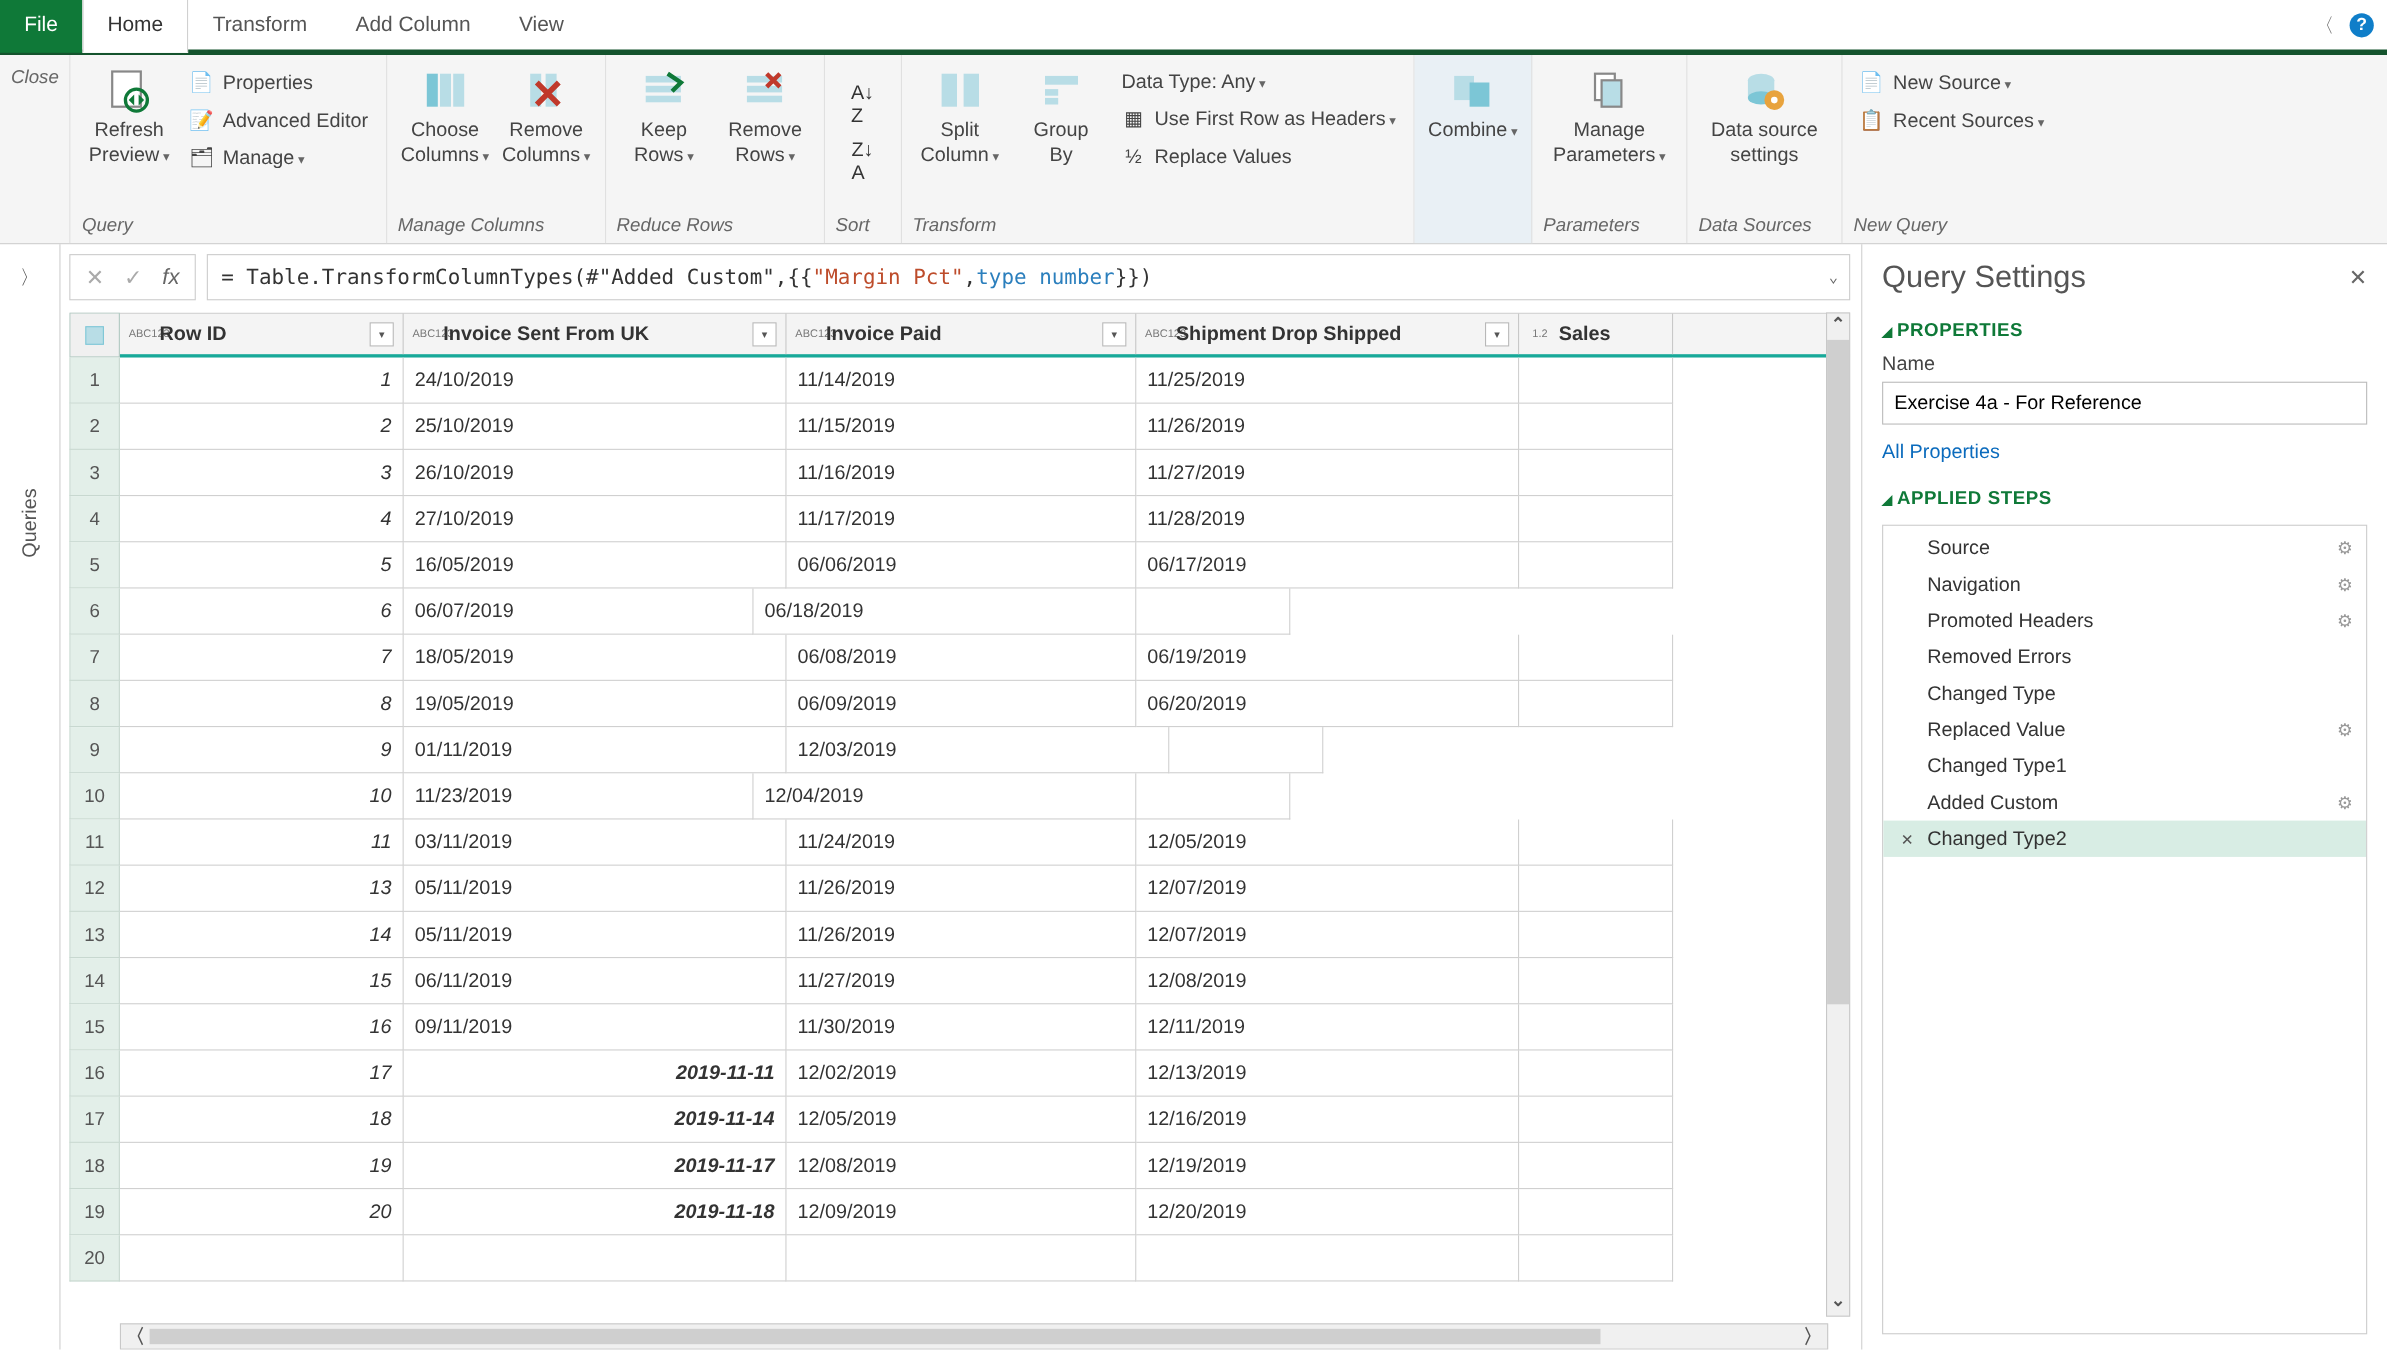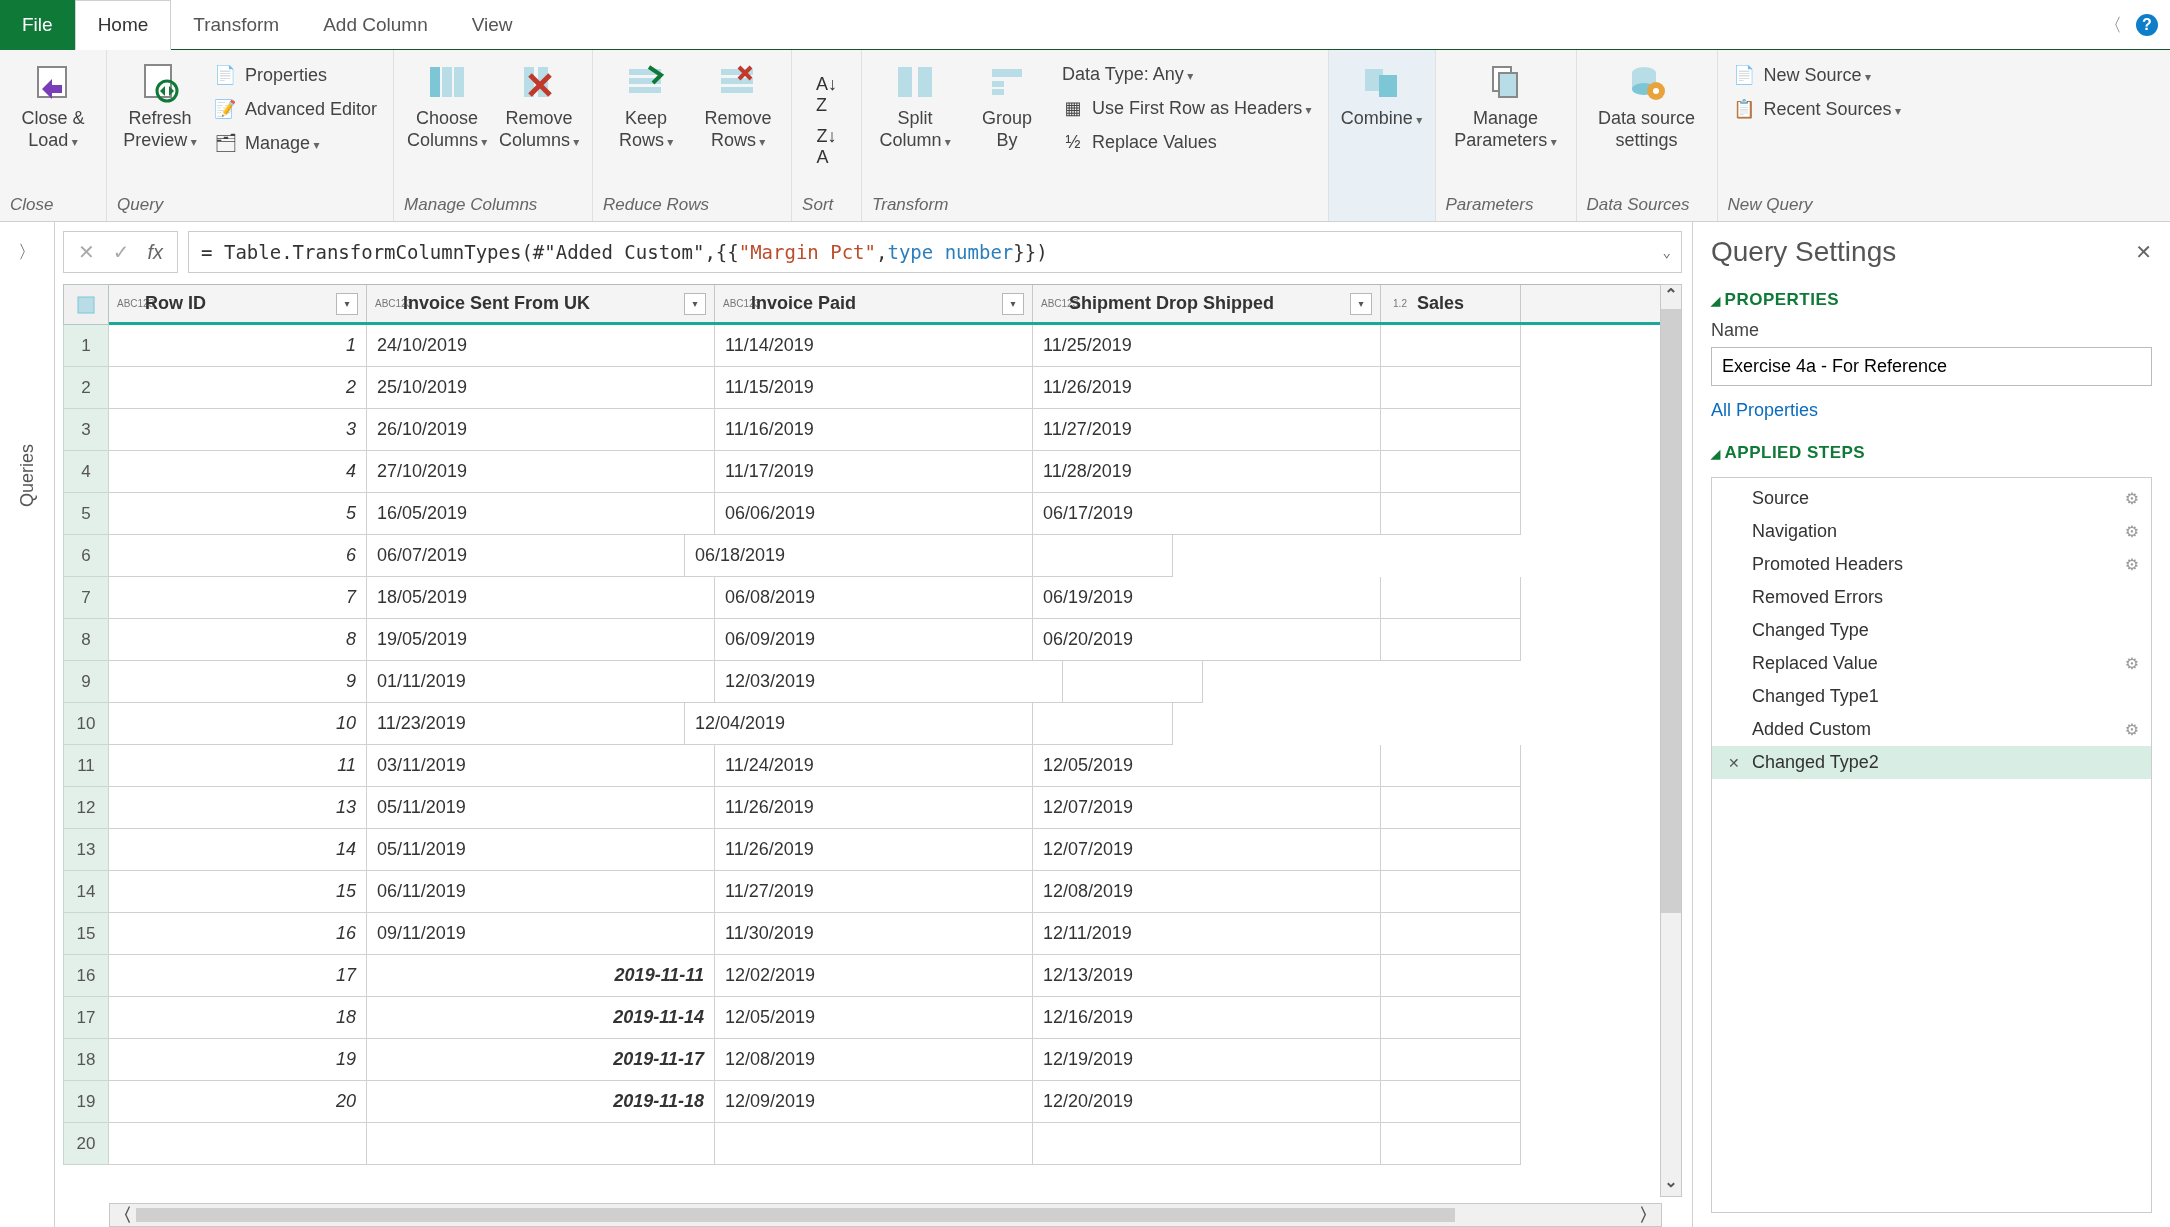--- a/index.html
+++ b/index.html
@@ -1,19 +1,19 @@
 <!DOCTYPE html>
 <html><head>
 <meta charset="utf-8">
 <style>
 * { box-sizing: border-box; margin: 0; padding: 0; }
 body { font-family: "Segoe UI", Arial, sans-serif; font-size: 13px; color: #333; background: #fff; overflow: hidden; width: 2170px; height: 1227px; }
 
 
-.tabs { display: flex; align-items: center; height: 50px; border-bottom: 1px solid #14532d; background: #fff; }
+.tabs { display: flex; align-items: center; height: 50px; border-bottom: 5px solid #14532d; background: #fff; }
 .tab { padding: 0 22px; height: 50px; display: flex; align-items: center; font-size: 19px; color: #555; cursor: pointer; }
 .tab.file { background: #0f7938; color: #fff; font-weight: normal; }
 .tab.active { border: 1px solid #d0d0d0; border-bottom: 1px solid #fff; background: #fff; color: #333; }
 .tabs-right { margin-left: auto; display: flex; align-items: center; padding-right: 12px; gap: 14px; }
 .tabs-right .chev { font-size: 18px; color: #777; cursor: pointer; }
 .tabs-right .help { width: 22px; height: 22px; border-radius: 50%; background: #0f7ec9; color: #fff; display: flex; align-items: center; justify-content: center; font-size: 16px; font-weight: bold; }
 
 
 .ribbon { display: flex; background: #f5f5f5; border-bottom: 1px solid #d0d0d0; height: 172px; }
 .rgroup { display: flex; flex-direction: column; justify-content: space-between; border-right: 1px solid #e0e0e0; padding: 6px 10px 2px 10px; }
@@ -103,32 +103,20 @@
   <div class="tab">View</div>
   <div class="tabs-right">
     <span class="chev">〈</span>
     <span class="help">?</span>
   </div>
 </div>
 
 <div class="ribbon">
 
   <div class="rgroup">
-    <div class="rgroup-body">
-      <div class="big-btn narrow">
-        <span class="bicon">
-            <svg width="42" height="42">
-              <rect x="6" y="6" width="28" height="30" fill="#fff" stroke="#888" stroke-width="2"></rect>
-              <path d="M10 28 L20 18 L20 24 L30 24 L30 32 L20 32 L20 38 Z" fill="#7a3db8"></path>
-            </svg>
-          </span>
-        <span class="blabel drop-ind" style="white-space:pre-line">Close &amp;
-Load</span>
-      </div>
-    </div>
     <div class="rgroup-label">Close</div>
   </div>
 
   <div class="rgroup">
     <div class="rgroup-body">
       <div class="big-btn narrow">
         <span class="bicon">
             <svg width="42" height="42">
               <rect x="6" y="4" width="26" height="32" fill="#fff" stroke="#888" stroke-width="2"></rect>
               <circle cx="28" cy="30" r="10" fill="none" stroke="#0f7938" stroke-width="3"></circle>

